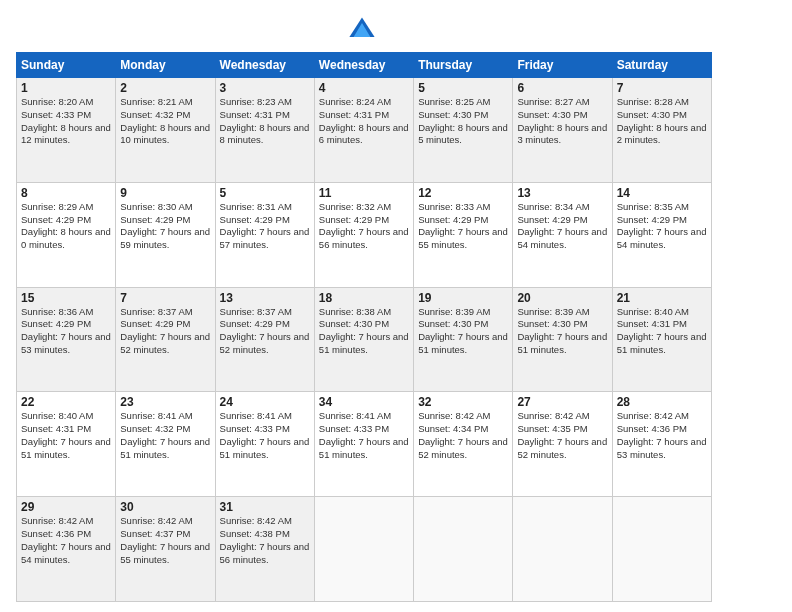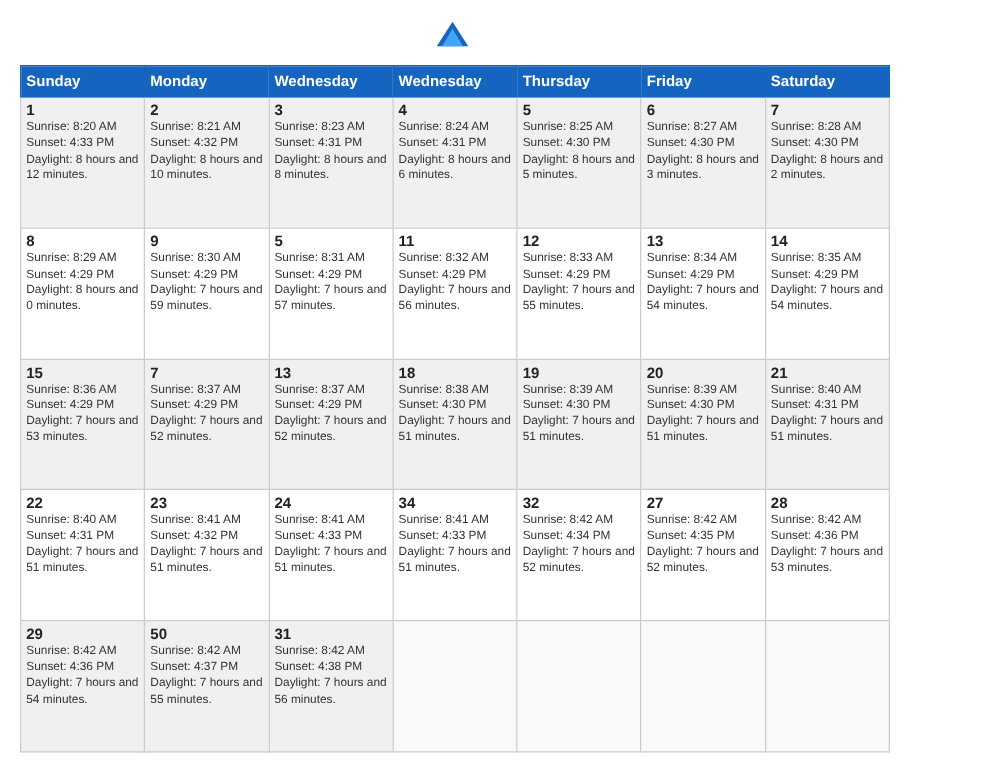--- a/index.html
+++ b/index.html
@@ -258,21 +258,21 @@
             <span class="day-num">28</span>
 <div class="day-info">Sunrise: 8:42 AM<br>Sunset: 4:36 PM<br>Daylight: 7 hours and 53 minutes.</div>
           </td>
         </tr>
         <tr>
           <td>
             <span class="day-num">29</span>
 <div class="day-info">Sunrise: 8:42 AM<br>Sunset: 4:36 PM<br>Daylight: 7 hours and 54 minutes.</div>
           </td>
           <td>
-            <span class="day-num">50</span>
+            <span class="day-num">30</span>
 <div class="day-info">Sunrise: 8:42 AM<br>Sunset: 4:37 PM<br>Daylight: 7 hours and 55 minutes.</div>
           </td>
           <td>
             <span class="day-num">31</span>
 <div class="day-info">Sunrise: 8:42 AM<br>Sunset: 4:38 PM<br>Daylight: 7 hours and 56 minutes.</div>
           </td>
           <td class="empty-cell"></td>
           <td class="empty-cell"></td>
           <td class="empty-cell"></td>
           <td class="empty-cell"></td>

